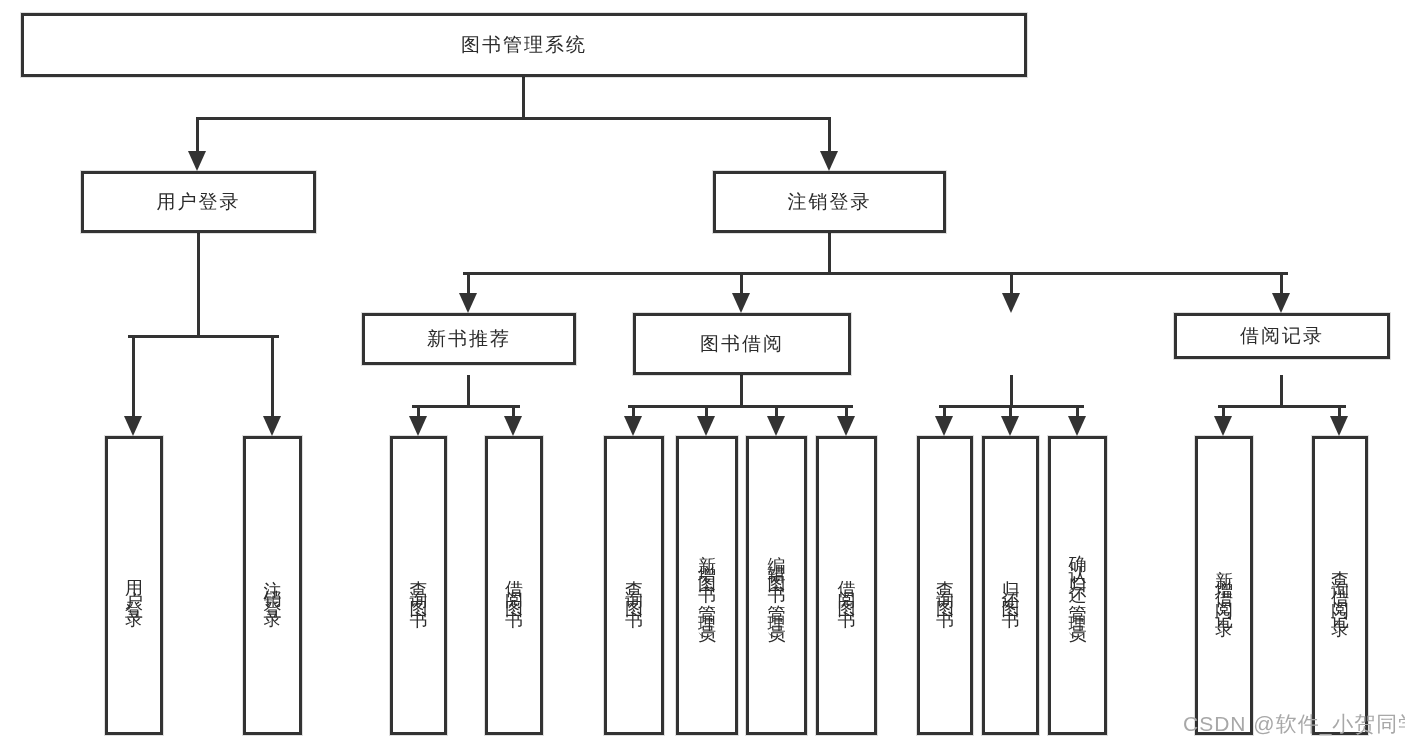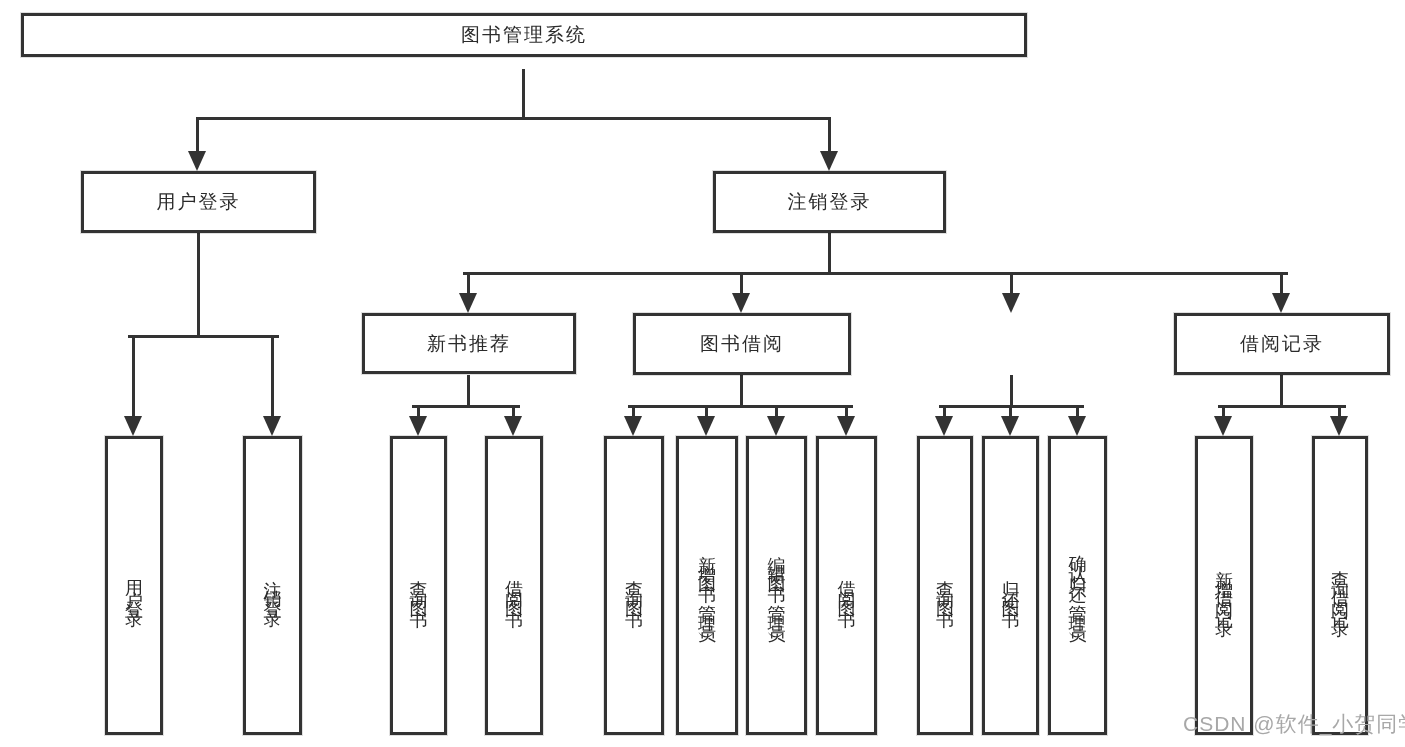--- a/index.html
+++ b/index.html
@@ -27,27 +27,27 @@
     text-align: center;
   }
   .leaf {
     writing-mode: vertical-rl;
     text-orientation: upright;
     letter-spacing: 10px;
     font-size: 18px;
     top: 436px;
     height: 299px;
   }
-  #root-box     { left: 21px;  top: 13px;  width: 1006px; height: 44px; }
+  #root-box     { left: 21px;  top: 13px;  width: 1006px; height: 64px; }
   #n-user       { left: 81px;  top: 171px; width: 235px;  height: 62px; }
   #n-book       { left: 713px; top: 171px; width: 233px;  height: 62px; }
-  #s-new        { left: 362px; top: 313px; width: 214px;  height: 61px; }
+  #s-new        { left: 362px; top: 313px; width: 214px;  height: 52px; }
   #s-borrow     { left: 633px; top: 313px; width: 218px;  height: 62px; }
   #s-current    { left: 904px; top: 313px; width: 216px;  height: 62px; }
-  #s-record     { left: 1174px;top: 313px; width: 216px;  height: 62px; text-align: center; }
+  #s-record     { left: 1174px;top: 313px; width: 216px;  height: 46px; text-align: center; }
   #l-user-login   { left: 105px;  width: 58px; }
   #l-user-logout  { left: 243px;  width: 59px; }
   #l-new-query    { left: 390px;  width: 57px; }
   #l-new-borrow   { left: 485px;  width: 58px; }
   #l-bor-query    { left: 604px;  width: 60px; }
   #l-bor-add      { left: 676px;  width: 62px; }
   #l-bor-edit     { left: 746px;  width: 61px; }
   #l-bor-borrow   { left: 816px;  width: 61px; }
   #l-cur-query    { left: 917px;  width: 56px; }
   #l-cur-return   { left: 982px;  width: 57px; }

